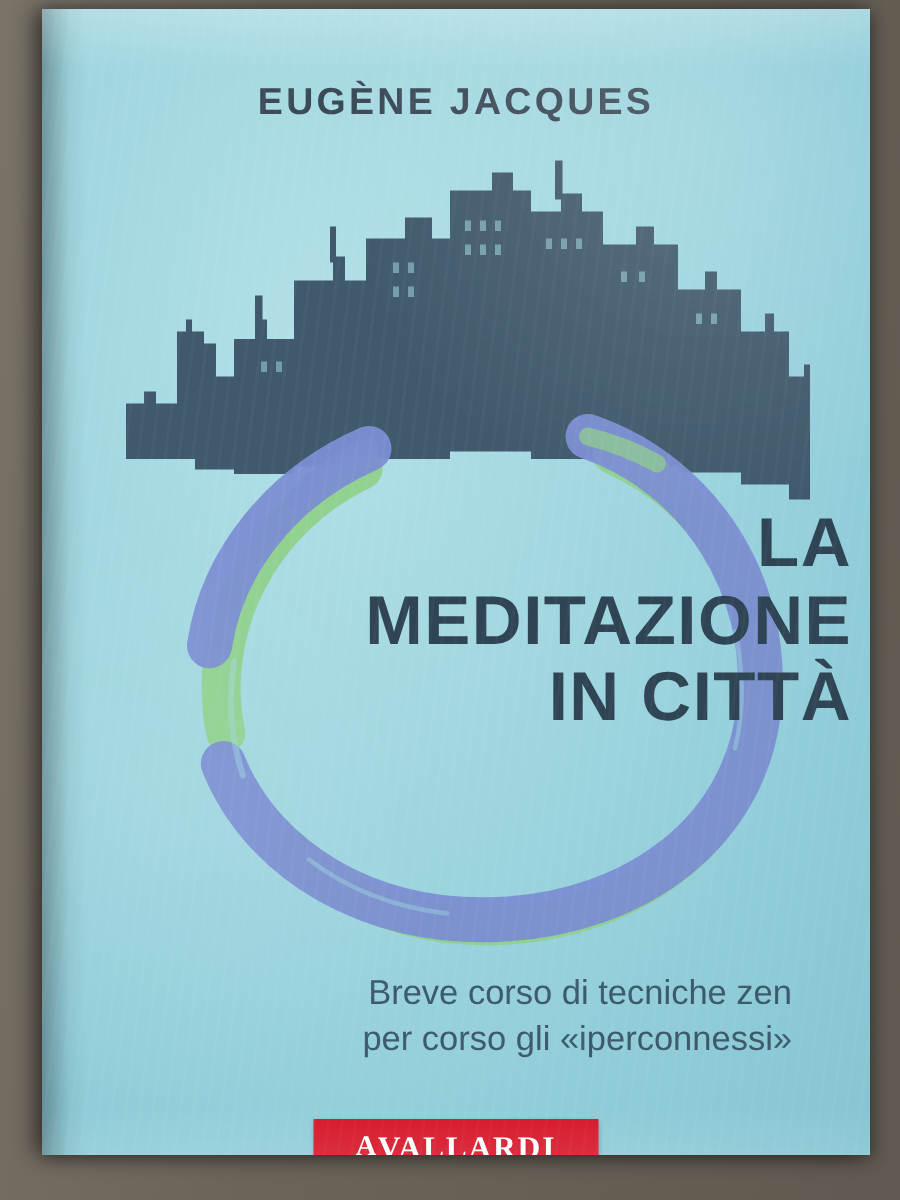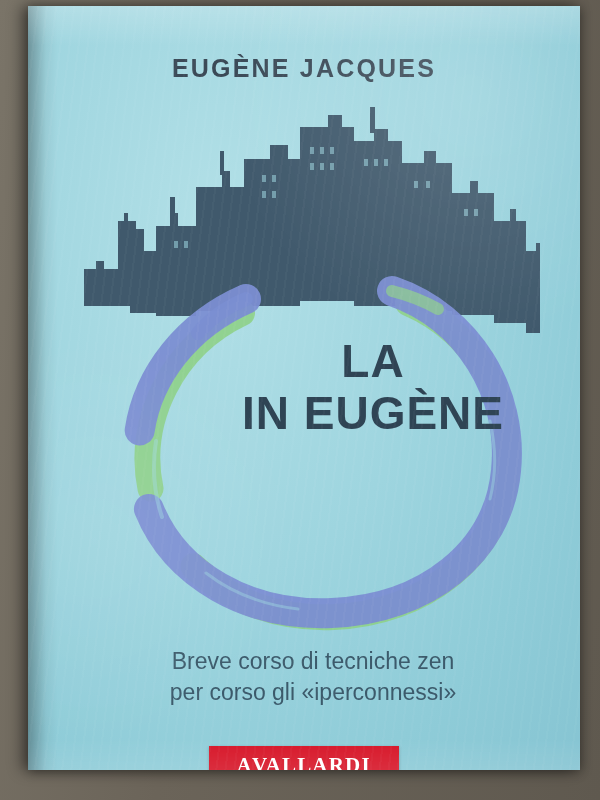--- a/index.html
+++ b/index.html
@@ -100,34 +100,34 @@
   .title {
     position: absolute;
     top: 330px;
     left: 150px;
     width: 390px;
     color: #2f4454;
     font-size: 46px;
     line-height: 1.12;
     font-weight: 700;
     letter-spacing: 1px;
-    text-align: center;
+    text-align: right;
     font-family: "Liberation Sans", sans-serif;
   }
   .title .l1 { display:block; }
   .title .l2 { display:block; }
   .title .l3 { display:block; }
 
   
   .subtitle {
     position: absolute;
     top: 640px;
     left: 70px;
     width: 430px;
-    text-align: center;
+    text-align: right;
     color: #3c5a6b;
     font-size: 23px;
     line-height: 1.35;
     font-family: "Liberation Sans", sans-serif;
   }
   .subtitle span { display:block; }
 
   
   .logo {
     position: absolute;
@@ -236,21 +236,22 @@
         <g stroke="#9ed6e0" stroke-linecap="round" opacity=".45">
           <path d="M70,200 C66,226 68,252 76,276" stroke-width="4" fill="none"></path>
           <path d="M120,332 C146,352 178,364 212,368" stroke-width="3" fill="none"></path>
           <path d="M404,180 C410,206 410,234 404,258" stroke-width="3" fill="none"></path>
         </g>
       </svg>
     </div>
 
     <div class="title">
       <span class="l1">LA</span>
-      <span class="l3">IN EUGÈNE</span>
+      <span class="l2">MEDITAZIONE</span>
+      <span class="l3">IN CITTÀ</span>
     </div>
 
     <div class="subtitle">
       <span>Breve corso di tecniche zen</span>
       <span>per corso gli «iperconnessi»</span>
     </div>
 
     <div class="logo">
       <span class="logo-mark">A</span>
       <span class="logo-text">VALLARDI</span>

